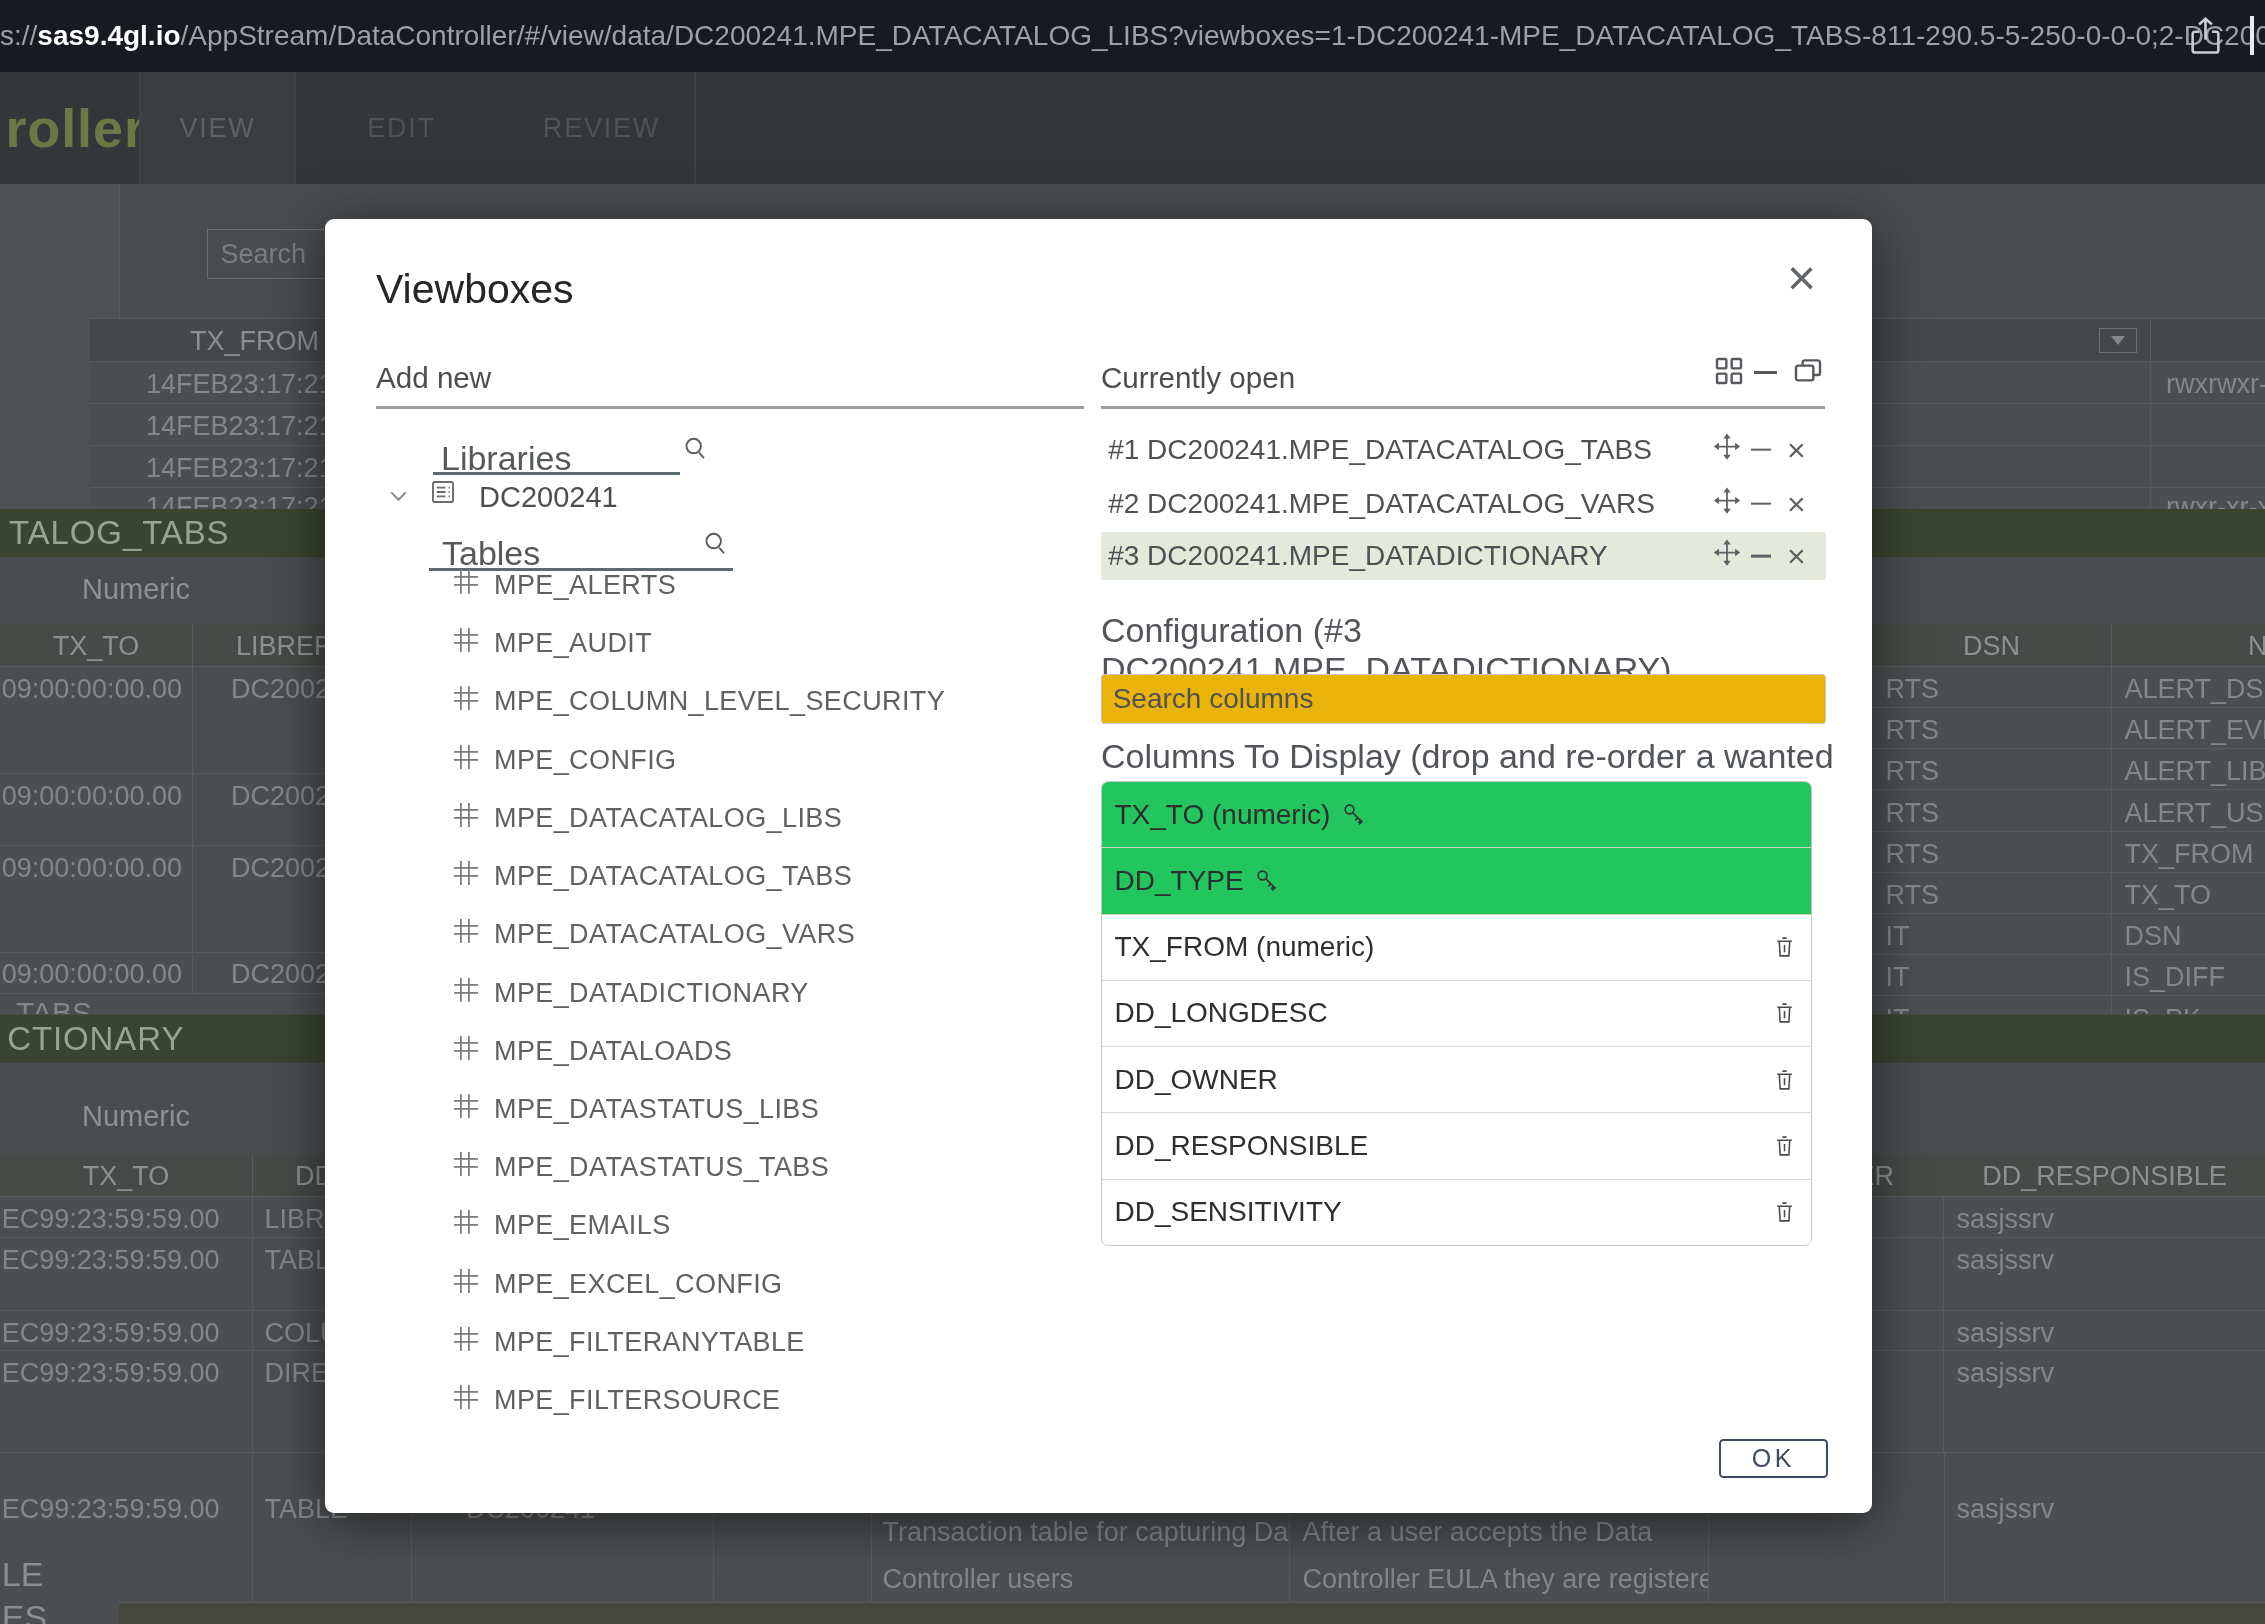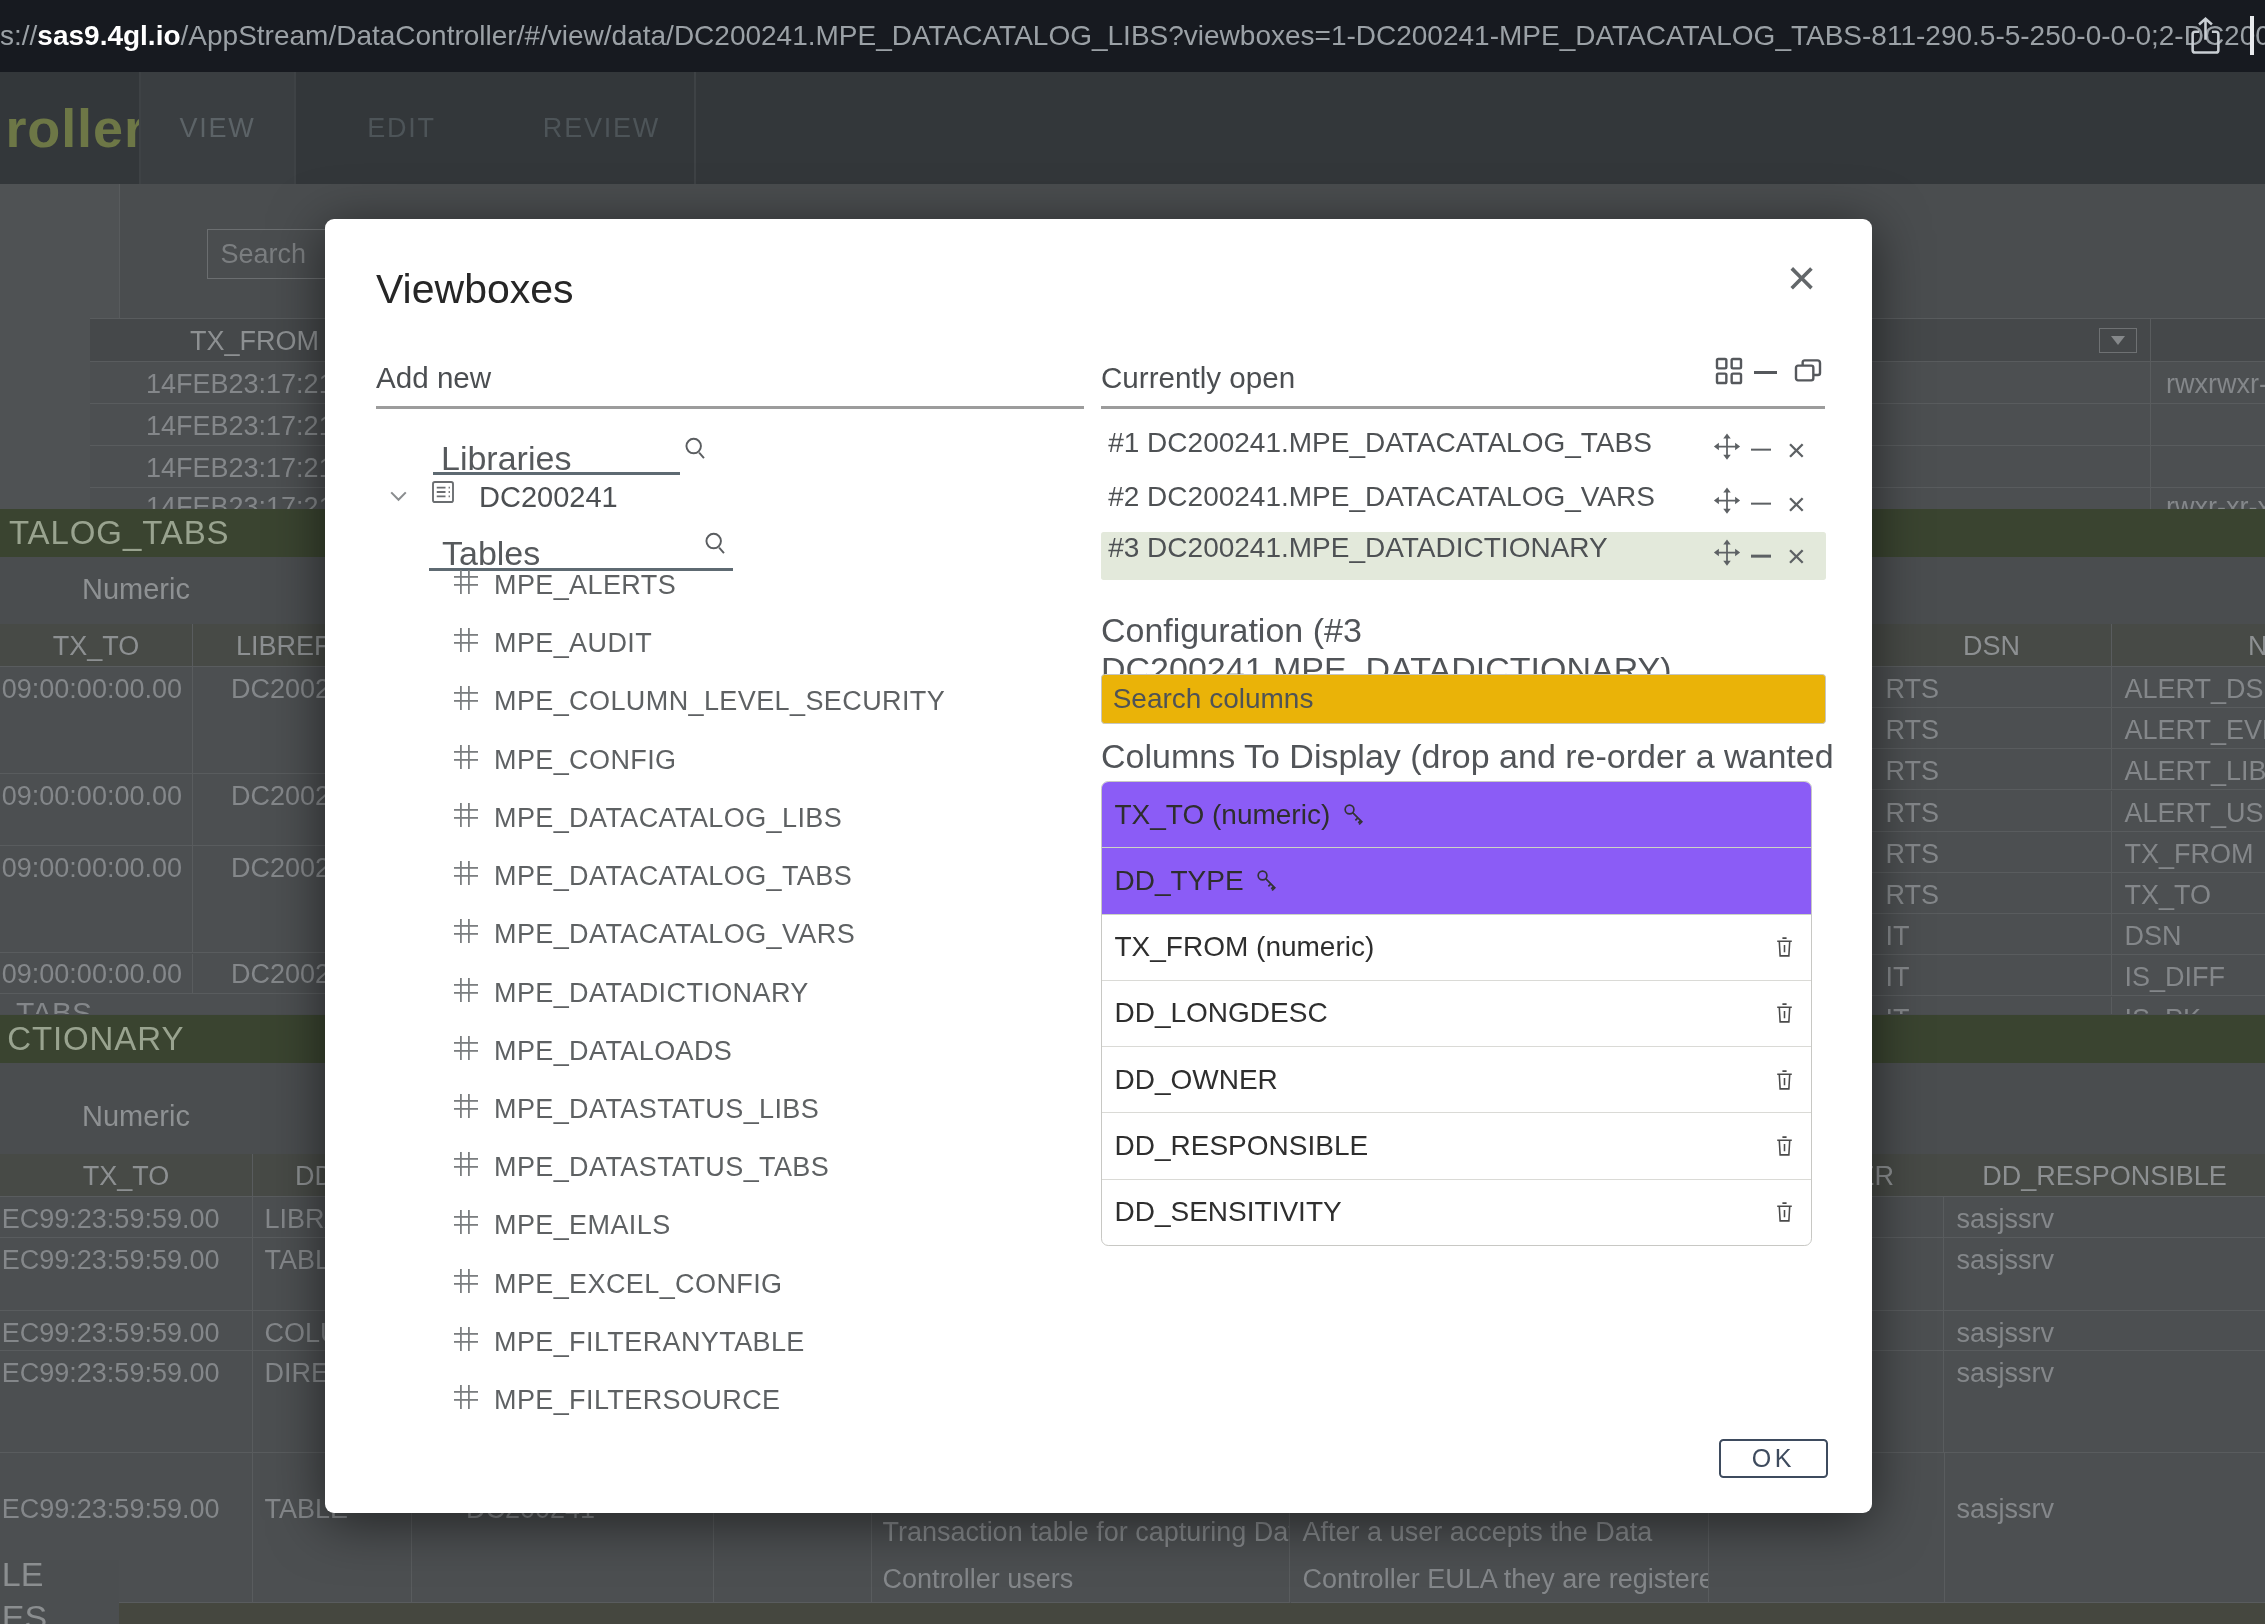--- a/index.html
+++ b/index.html
@@ -45,37 +45,37 @@
   .phlabel{position:absolute;font-size:34px;color:#56595c}
   .treelabel{position:absolute;font-size:29px;color:#4c4f52}
   .titem{position:absolute;left:129px;height:58px;display:flex;align-items:flex-start;gap:16px;
     font-size:27px;color:#5e6163;letter-spacing:0.4px}
   .tbl-ico{width:24px;height:24px;flex:0 0 24px;
     background-image:linear-gradient(#7b7e80,#7b7e80),linear-gradient(#7b7e80,#7b7e80),
       linear-gradient(#7b7e80,#7b7e80),linear-gradient(#7b7e80,#7b7e80);
     background-repeat:no-repeat;
     background-size:24px 1.8px,24px 1.8px,1.8px 24px,1.8px 24px;
     background-position:0 6.3px,0 14.3px,6.3px 0,14.3px 0}
-  .openrow{position:absolute;left:776px;width:725px;height:45px;display:flex;
+  .openrow{position:absolute;left:776px;width:725px;height:45px;display:flex;align-items:center;
     font-size:28px;color:#4e5154}
   .openrow.sel{background:#e3e9db;border-radius:2.7px}
   .openrow .lbl{padding-left:7.2px}
   .rowico{position:absolute;top:50%;transform:translateY(-50%)}
   .minus-ico{width:19.7px;height:2.7px;background:#5d6164}
   .x-ico{font-size:32px;color:#5d6164;line-height:1}
   #colsearch{position:absolute;left:776px;top:455px;width:725px;height:50px;box-sizing:border-box;
     border:1.8px solid #c6c6c1;border-radius:3.6px;background:#eab308;font-size:28px;color:#4f5356;
     padding-left:10.7px;font-family:"Liberation Sans",sans-serif;outline:none}
   #colsearch::placeholder{color:#4f5356;opacity:1}
   #collist{position:absolute;left:776px;top:562px;width:711px;height:465px;box-sizing:border-box;
     border:1.8px solid #c8c8c4;border-radius:7.2px;display:flex;flex-direction:column;overflow:hidden;background:#fff}
   .colrow{flex:1;display:flex;align-items:center;gap:10.7px;padding-left:12.5px;font-size:28px;color:#2e2e2e;
     border-bottom:1.8px solid #dadad6;position:relative}
   .colrow:last-child{border-bottom:none}
-  .colrow.key{background:#8b5cf6;border-bottom-color:#cdd5c3}
+  .colrow.key{background:#22c55e;border-bottom-color:#cdd5c3}
   .trash{position:absolute;right:14.3px;top:50%;transform:translateY(-50%)}
   #okbtn{position:absolute;left:1394px;top:1220px;width:109px;height:39px;box-sizing:border-box;
     border:2.7px solid #3e4b5e;border-radius:4.5px;background:#fff;color:#3e4b5e;font-size:25px;
     letter-spacing:3.6px;display:flex;align-items:center;justify-content:center}
   .ico{display:inline-flex}
 </style>
 </head>
 <body>
 
 <div id="screen">

